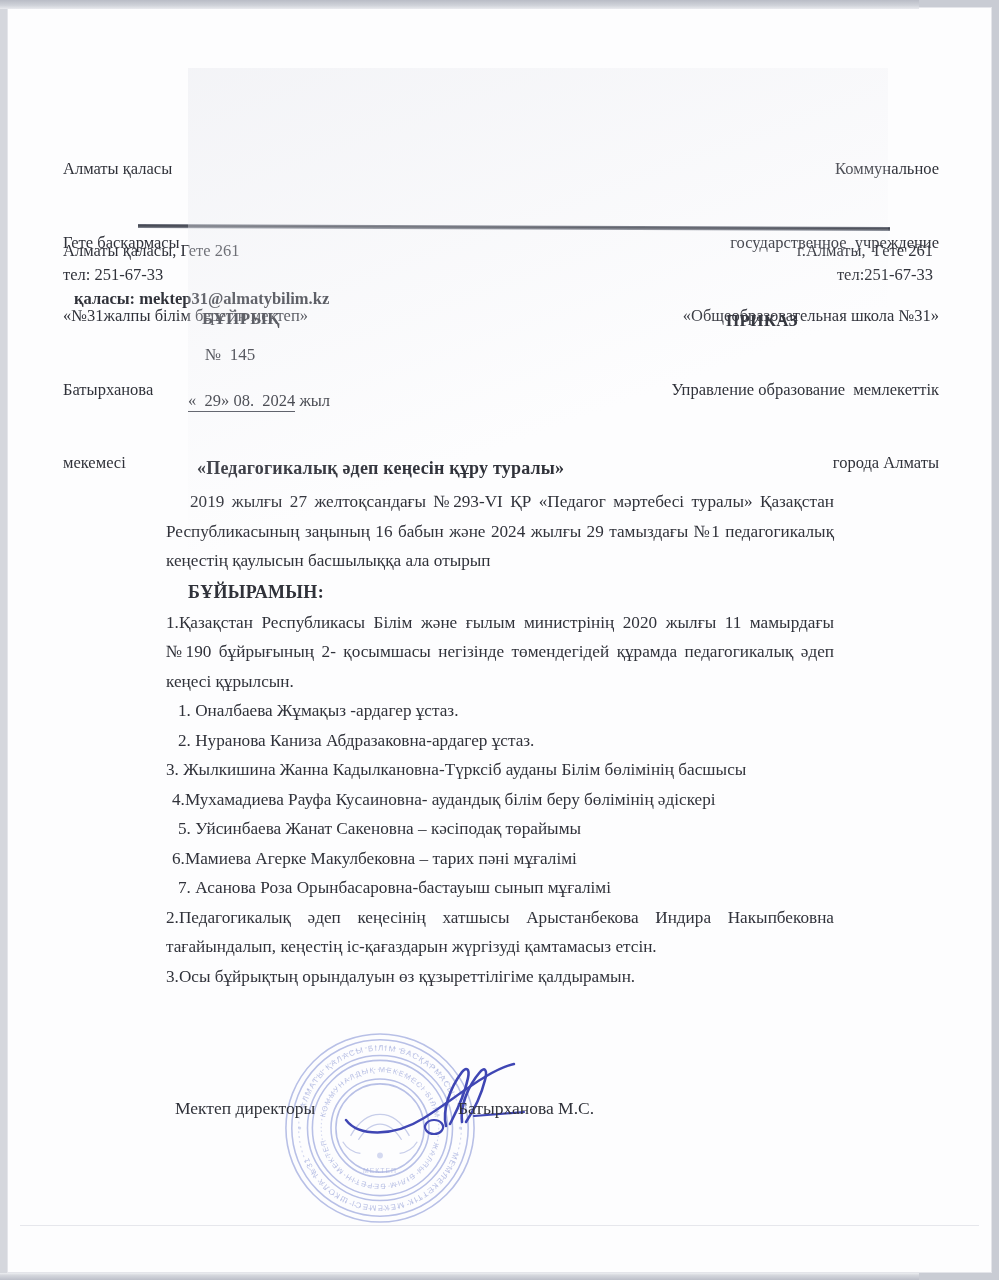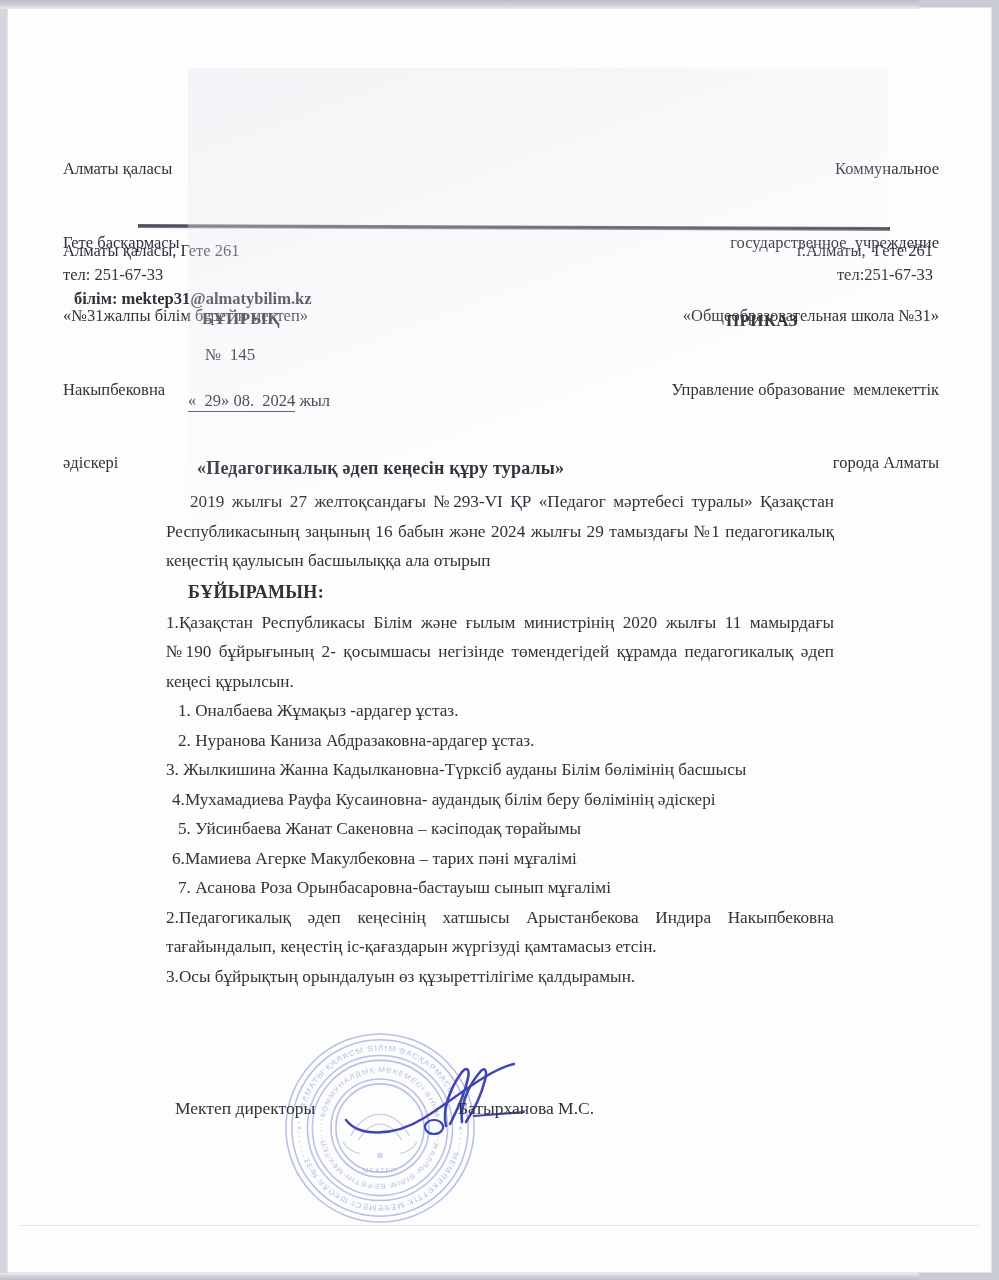--- a/index.html
+++ b/index.html
@@ -227,39 +227,39 @@
 
 <div class="scan-frame">
   <div class="page">
     <div class="content">
 
       <div class="header">
         <div class="header-left">
           <span class="hdr-line">Алматы қаласы</span>
           <span class="hdr-line">Гете басқармасы</span>
           <span class="hdr-line">«№31жалпы білім беретін мектеп»</span>
-          <span class="hdr-line">Накыпбековна</span>
-          <span class="hdr-line">әдіскері</span>
+          <span class="hdr-line">Батырханова</span>
+          <span class="hdr-line">мекемесі</span>
         </div>
         <div class="header-right">
           <span class="hdr-line">Коммунальное</span>
           <span class="hdr-line">государственное  учреждение</span>
           <span class="hdr-line">«Общеобразовательная школа №31»</span>
           <span class="hdr-line">Управление образование  мемлекеттік</span>
           <span class="hdr-line">города Алматы</span>
         </div>
       </div>
 
       <div class="rule"></div>
 
       <div class="contacts">
         <div class="contacts-left">
           <span class="ct-line">Алматы қаласы, Гете 261</span>
           <span class="ct-line">тел: 251-67-33</span>
-          <span class="ct-line indent"><span class="bold">білім: </span><span class="bold">mektep31@almatybilim.kz</span></span>
+          <span class="ct-line indent"><span class="bold">қаласы: </span><span class="bold">mektep31@almatybilim.kz</span></span>
         </div>
         <div class="contacts-right">
           <span class="ct-line">г.Алматы,  Гете 261</span>
           <span class="ct-line">тел:251-67-33</span>
         </div>
       </div>
 
       <div class="order-kk">БҰЙРЫҚ</div>
       <div class="order-ru">ПРИКАЗ</div>
       <div class="order-no">№  145</div>

